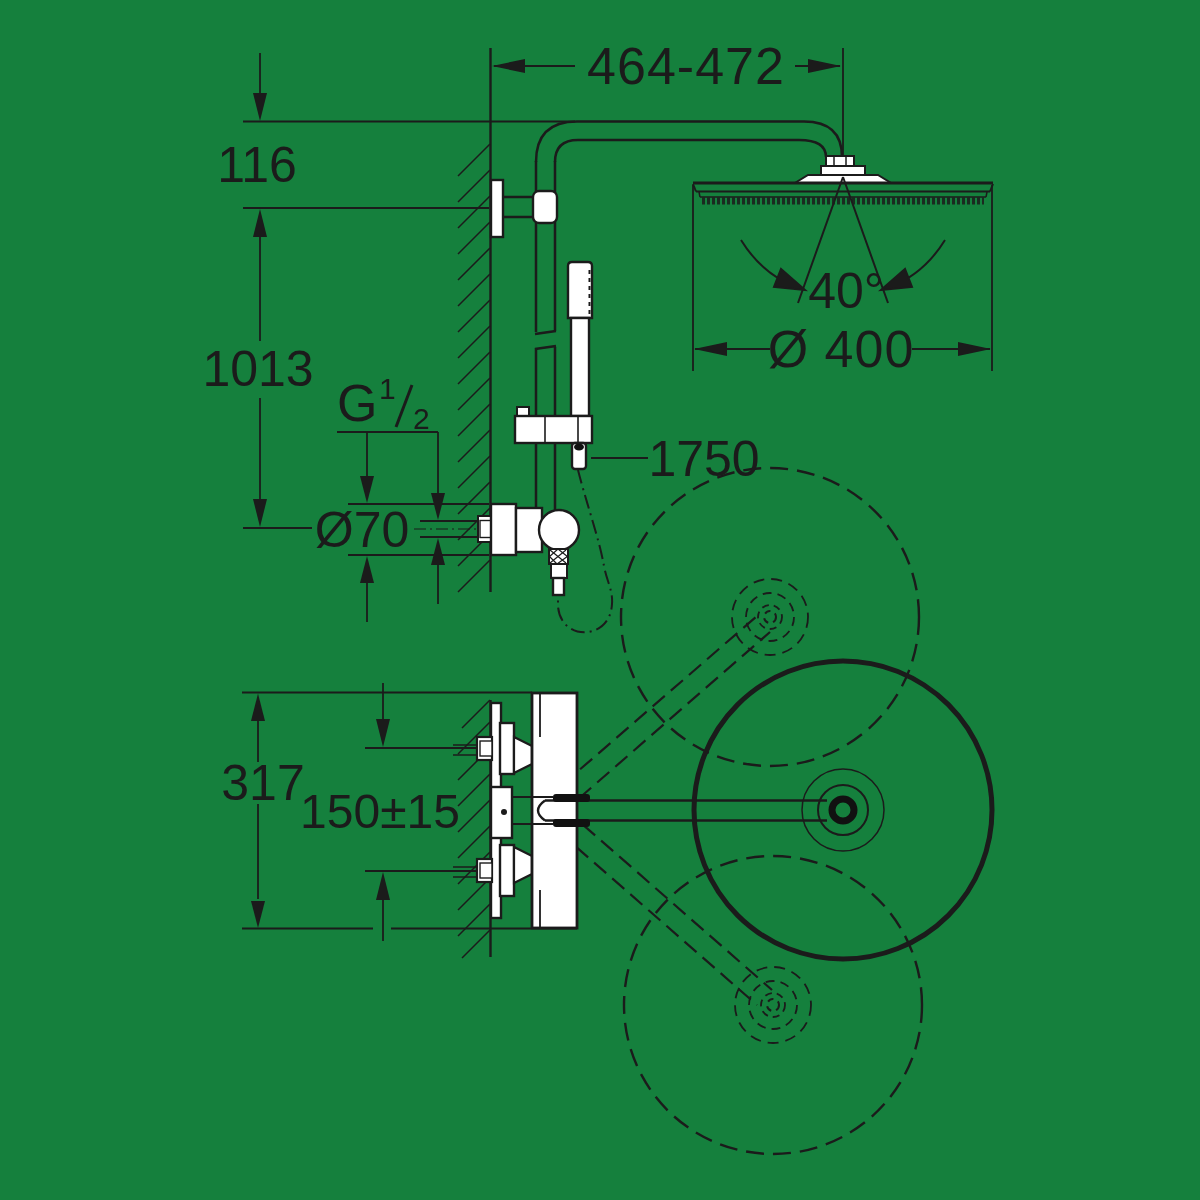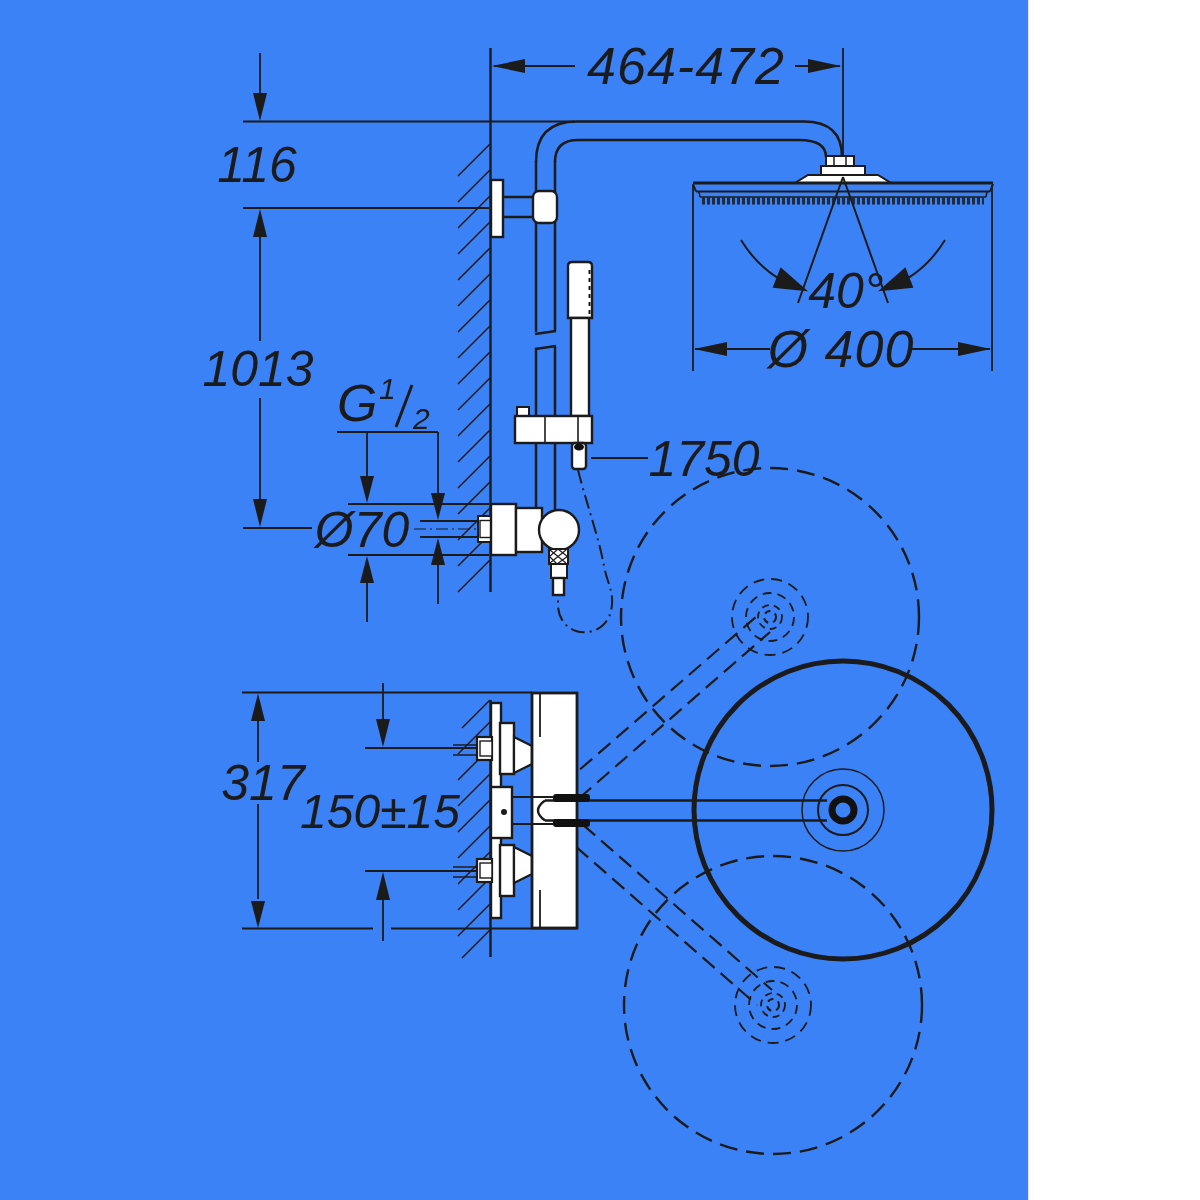--- a/index.html
+++ b/index.html
@@ -1,16 +1,16 @@
 <!DOCTYPE html>
 <html><head>
 <meta charset="utf-8">
 <style>
   html,body{margin:0;padding:0;background:#fff;}
-  .stage{width:1028px;height:1200px;position:relative;background:#3b82f6;outline:1px solid #e3e3e3;font-style:italic;}
+  .stage{width:1200px;height:1200px;position:relative;background:#15803d;outline:1px solid #e3e3e3;}
   svg{display:block;}
   text{font-family:"Liberation Sans","DejaVu Sans",sans-serif;fill:#1b1b1b;}
   .dim-txt{font-size:50px;}
   .dim-txt-lg{font-size:52px;letter-spacing:1px;}
   .dim-txt-md{font-size:48px;}
   .frac{font-size:30px;}
   .g-main{font-size:52px;}
 </style>
 </head>
 <body>

